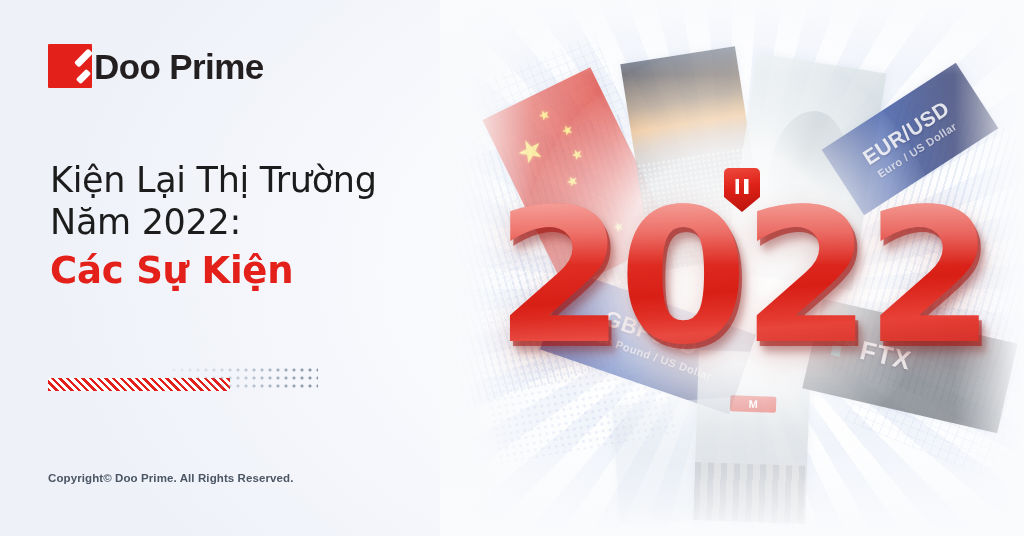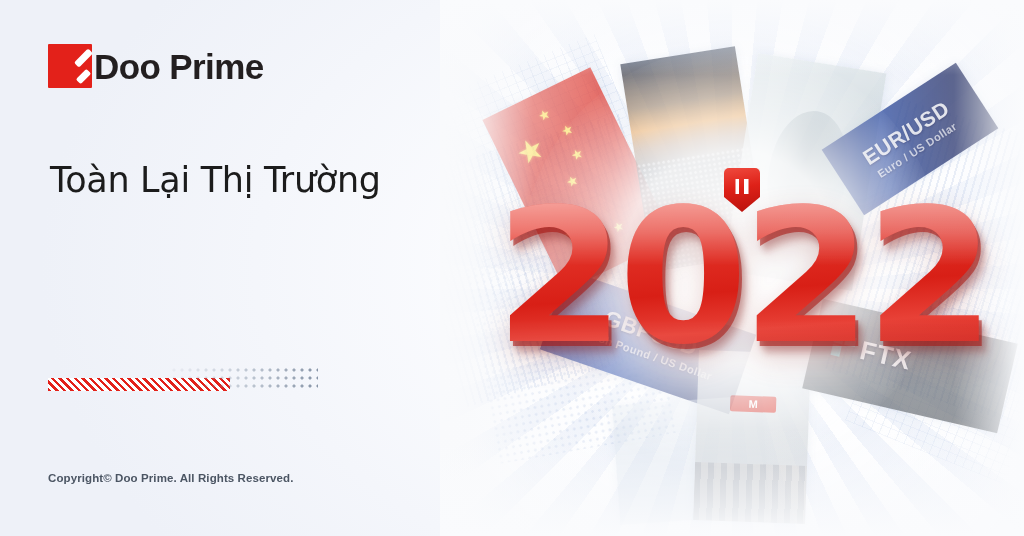--- a/index.html
+++ b/index.html
@@ -516,22 +516,24 @@
 
     <div class="logo">
       <div class="logo-mark">
         <span class="slash s1"></span>
         <span class="slash s2"></span>
       </div>
       <div class="logo-text">Doo Prime</div>
     </div>
 
     <div class="headline">
-      <span class="line dark">Toàn Lại Thị Trường</span>
+      <span class="line dark">Kiện Lại Thị Trường</span>
+      <span class="line dark">Năm 2022:</span>
       <div class="gap"></div>
+      <span class="line red">Các Sự Kiện</span>
     </div>
 
     <div class="divider">
       <div class="hatch"></div>
       <div class="dotmatrix"></div>
     </div>
 
     <div class="copyright">Copyright© Doo Prime. All Rights Reserved.</div>
   </div>
 

